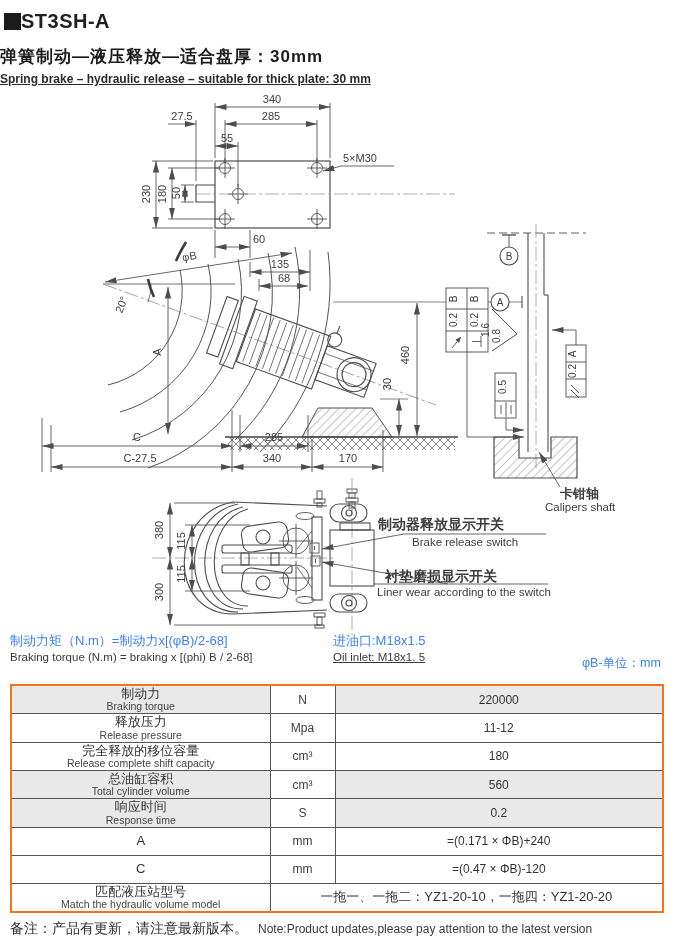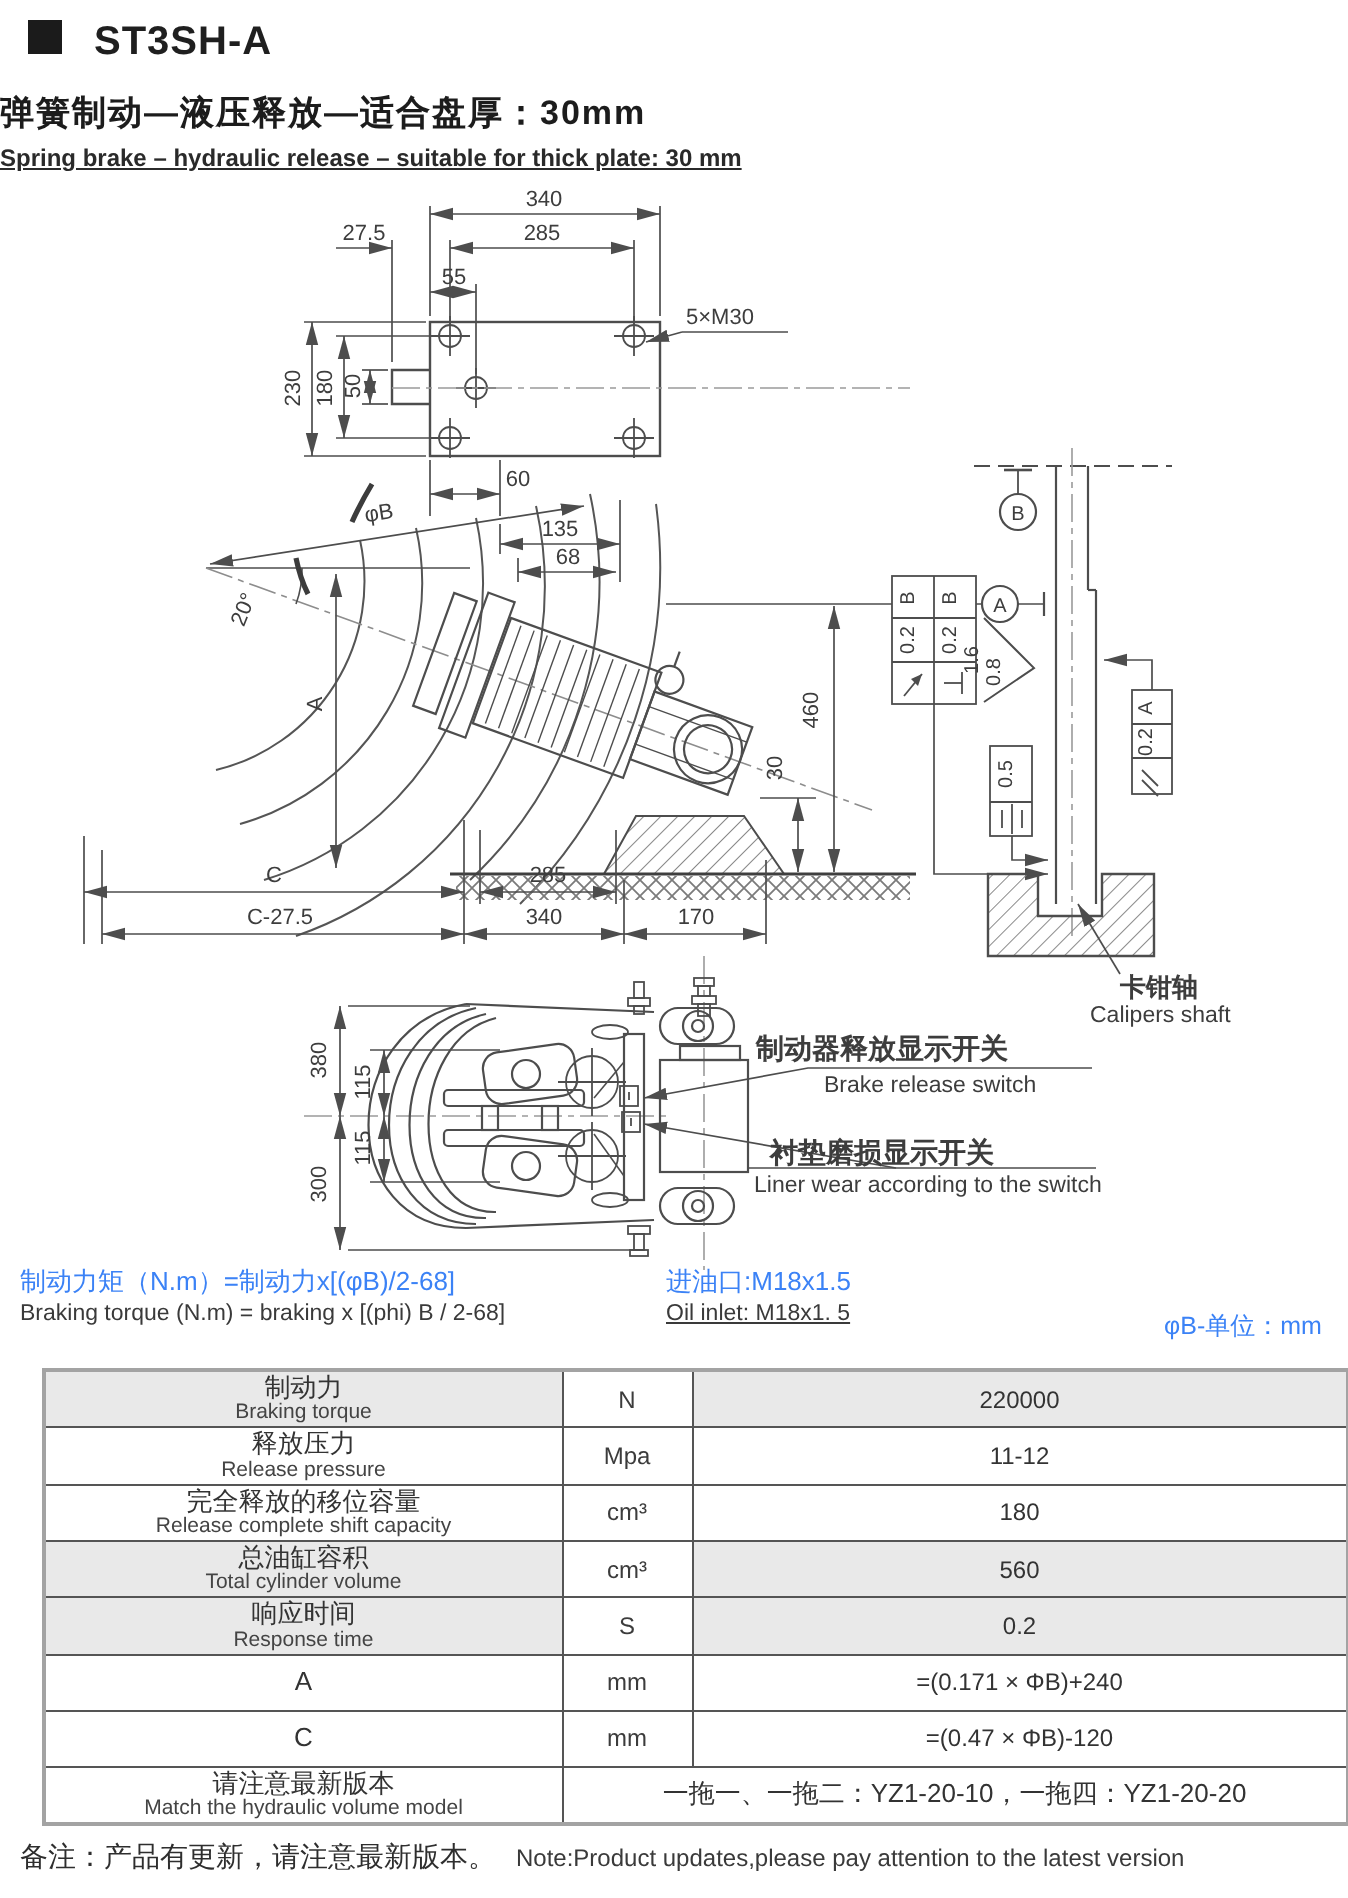--- a/index.html
+++ b/index.html
@@ -1,39 +1,39 @@
 <!DOCTYPE html>
 <html><head>
 <meta charset="utf-8">
 <style>
   html,body{margin:0;padding:0;}
   body{width:674px;height:949px;background:#ffffff;position:relative;
        font-family:"Liberation Sans",sans-serif;color:#3c3c3c;}
   .page{position:absolute;inset:0;overflow:hidden;}
   
-  .hdr{position:absolute;left:14px;top:10px;display:flex;align-items:flex-start;gap:16px;}
+  .hdr{position:absolute;left:4px;top:10px;display:flex;align-items:center;gap:0;}
   .sq{width:17px;height:17px;background:#1b1b1b;}
   .model{font-size:20px;font-weight:bold;color:#1f1f1f;letter-spacing:.5px;}
   
   .titles{position:absolute;left:0;top:45px;width:674px;text-align:left;}
   .t-zh{font-size:17px;font-weight:bold;color:#1c1c1c;letter-spacing:1px;}
   .t-en{font-size:12px;font-weight:bold;color:#2a2a2a;margin-top:4px;text-decoration:underline;}
   
   svg.draw{position:absolute;left:0;top:95px;}
   svg.draw text{fill:#3d3d3d;font-family:"Liberation Sans",sans-serif;}
   .dimtxt{font-size:11px;}
   .zhlab{font-size:14px;font-weight:bold;fill:#2c2c2c;}
   .enlab{font-size:11.5px;}
   .frametxt{font-size:10px;}
   
   .formula{position:absolute;font-size:13px;color:#3b82f6;}
   .formula-en{position:absolute;font-size:11.5px;color:#3a3a3a;}
   
   table.tbl{position:absolute;left:10px;top:684px;width:654px;border-collapse:collapse;
-            border:2px solid #a3a3a3;table-layout:fixed;margin-left:11px;}
+            border:2px solid #f97316;table-layout:fixed;}
   table.tbl td{border:1px solid #555;text-align:center;vertical-align:middle;
                padding:1px 4px;height:25px;}
   td .zh{display:block;font-size:13px;color:#333;line-height:1.1;}
   td .en{display:block;font-size:10.5px;color:#444;line-height:1.05;}
   td.val{font-size:12px;color:#333;}
   td.u{background:#fff;font-size:12px;}
   tr.shade td{background:#e9e9e9;}
   tr.shade td.u{background:#ffffff;}
   
   .ftr{position:absolute;left:10px;top:920px;display:flex;align-items:baseline;gap:10px;white-space:nowrap;}
@@ -434,21 +434,21 @@
     </tr>
     <tr style="height:28px;">
       <td>
             <span class="zh">C</span>
           </td>
       <td class="u">mm</td>
       <td class="val">=(0.47 × ΦB)-120</td>
     </tr>
     <tr style="height:28px;">
       <td>
-            <span class="zh">请注意最新版本</span>
+            <span class="zh">匹配液压站型号</span>
             <span class="en">Match the hydraulic volume model</span>
           </td>
       <td class="val" colspan="2" style="font-size:13px;">一拖一、一拖二：YZ1-20-10，一拖四：YZ1-20-20</td>
     </tr>
   </tbody>
     </table>
 
   <div class="ftr">
     <span class="f-zh">备注：产品有更新，请注意最新版本。</span>
     <span class="f-en">Note:Product updates,please pay attention to the latest version</span>

